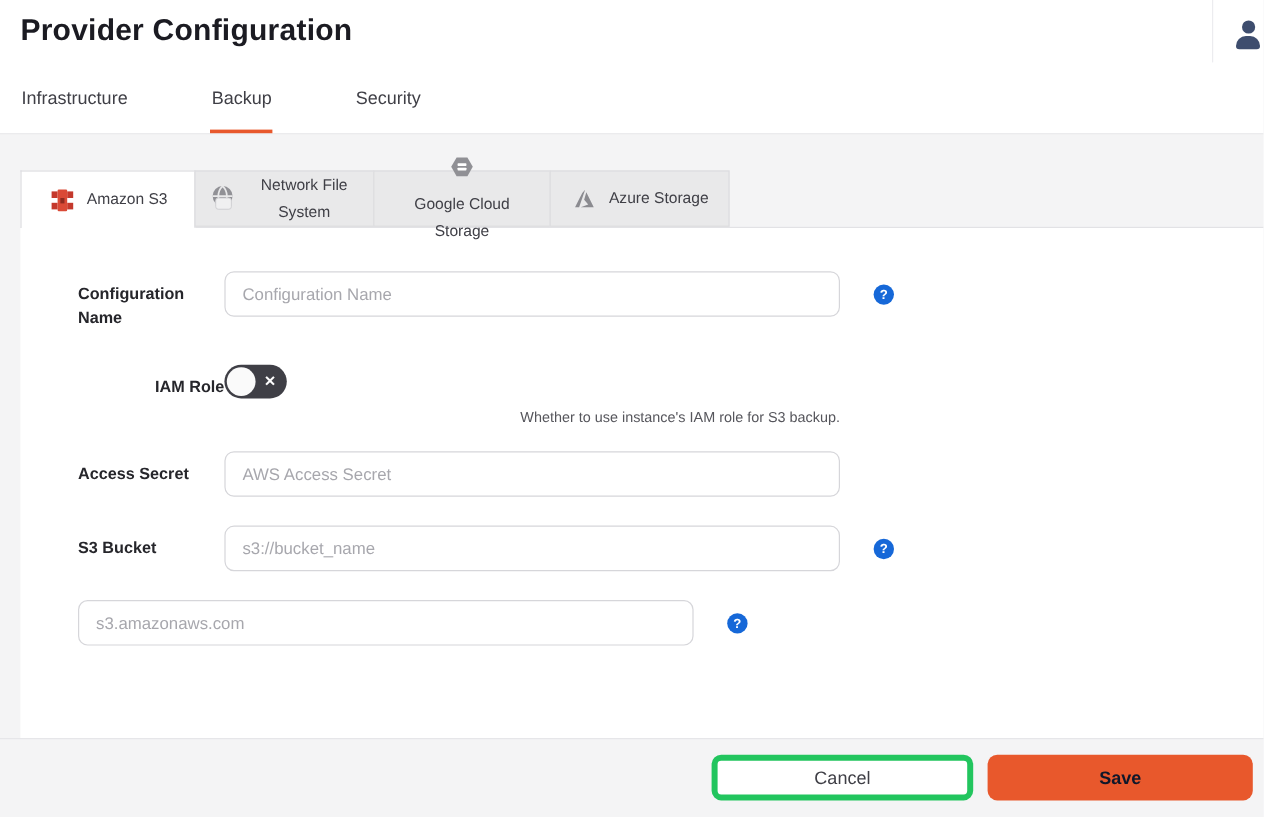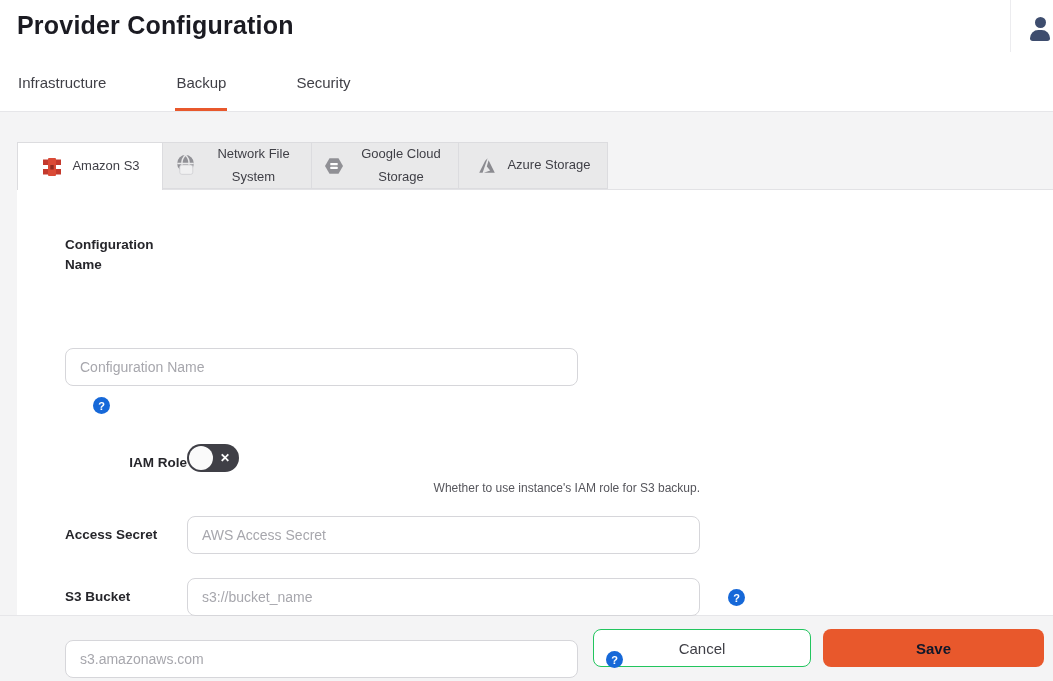--- a/index.html
+++ b/index.html
@@ -20,49 +20,49 @@
 
   
   .tabs-wrap { padding:30px 16px 0 17px; display:flex; position:relative; z-index:2; }
   .ptab { height:47px; border:1px solid #dcdcdf; background:#e9e9ea; margin-left:-1px;
           display:flex; align-items:center; justify-content:center; gap:8px;
           font-size:13px; color:#3f3f46; cursor:pointer; text-align:center; padding:4px 10px; }
   .ptab:first-child { margin-left:0; }
   .ptab .plabel { line-height:1.7; }
   .ptab.active { background:#ffffff; border-bottom:none; margin-bottom:-1px; height:48px; }
   .ptab svg { flex:0 0 auto; }
-  .t-s3 { width:146px; }  .t-nfs { width:150px; }  .t-gcs { width:148px; }  .t-az { width:150px; }
+  .t-s3 { width:146px; }  .t-nfs { width:150px; }  .t-gcs { width:148px;flex-direction:column; }  .t-az { width:150px; }
 
   
   .panel { margin-left:17px; background:#ffffff; border-top:1px solid #e2e2e5;
            height:426px; padding:36px 0 0 48px; position:relative; z-index:1; }
 
   .row { display:flex; align-items:flex-start; }
-  .r-gap30 { margin-bottom:30px;flex-direction:column; }
+  .r-gap30 { margin-bottom:30px; }
   .r-gap24 { margin-bottom:24px; }
   .r-gap21 { margin-bottom:21px;text-align:right; }
   .flabel { flex:0 0 122px; font-size:13.5px; font-weight:700; color:#26262b; line-height:1.45; padding-top:9px; max-width:122px; }
   .ctrl { width:513px; }
   .tinput { width:513px; height:38px; border:1px solid #d6d6da; border-radius:8px; background:#fff;
             padding:0 14px; font-size:14px; color:#27272a; font-family:"Liberation Sans", sans-serif; outline:none; }
   .tinput::placeholder { color:#a7a7ad; }
   .help { width:17px; height:17px; border-radius:50%; background:#1668d8; color:#fff;
           font-size:11px; font-weight:700; display:flex; align-items:center; justify-content:center;
           margin:11px 0 0 28px; cursor:pointer; flex:0 0 auto; }
 
   .toggle { width:52px; height:28px; border-radius:14px; background:#3f3f46; position:relative; cursor:pointer; }
   .toggle .knob { position:absolute; left:2px; top:2px; width:24px; height:24px; border-radius:50%; background:#fafafa; }
   .toggle .tx { position:absolute; right:9px; top:50%; transform:translateY(-50%); color:#fff; font-size:12px; font-weight:700; }
   .helper { margin-top:9px; font-size:12px; color:#56565c; }
 
   
   .footer { height:66px; background:#f4f4f5; border-top:1px solid #e6e6e9;
             display:flex; justify-content:flex-end; align-items:flex-start; gap:12px; padding:13px 9px 0 0; }
   .btn { height:38px; border-radius:8px; font-size:15px; font-family:"Liberation Sans", sans-serif; cursor:pointer; }
-  .btn-cancel { width:218px; background:#ffffff; border:1px solid #22c55e; color:#3f3f46; }
+  .btn-cancel { width:218px; background:#ffffff; border:5px solid #22c55e; color:#3f3f46; }
   .btn-save { width:221px; background:#e8582c; border:none; color:#0f172a; font-weight:700; }
 </style>
 </head>
 <body>
 
 <div class="header">
   <div class="page-title">Provider Configuration</div>
   <div class="hdr-divider"></div>
   <div class="user-ic">
     <div class="head"></div>

